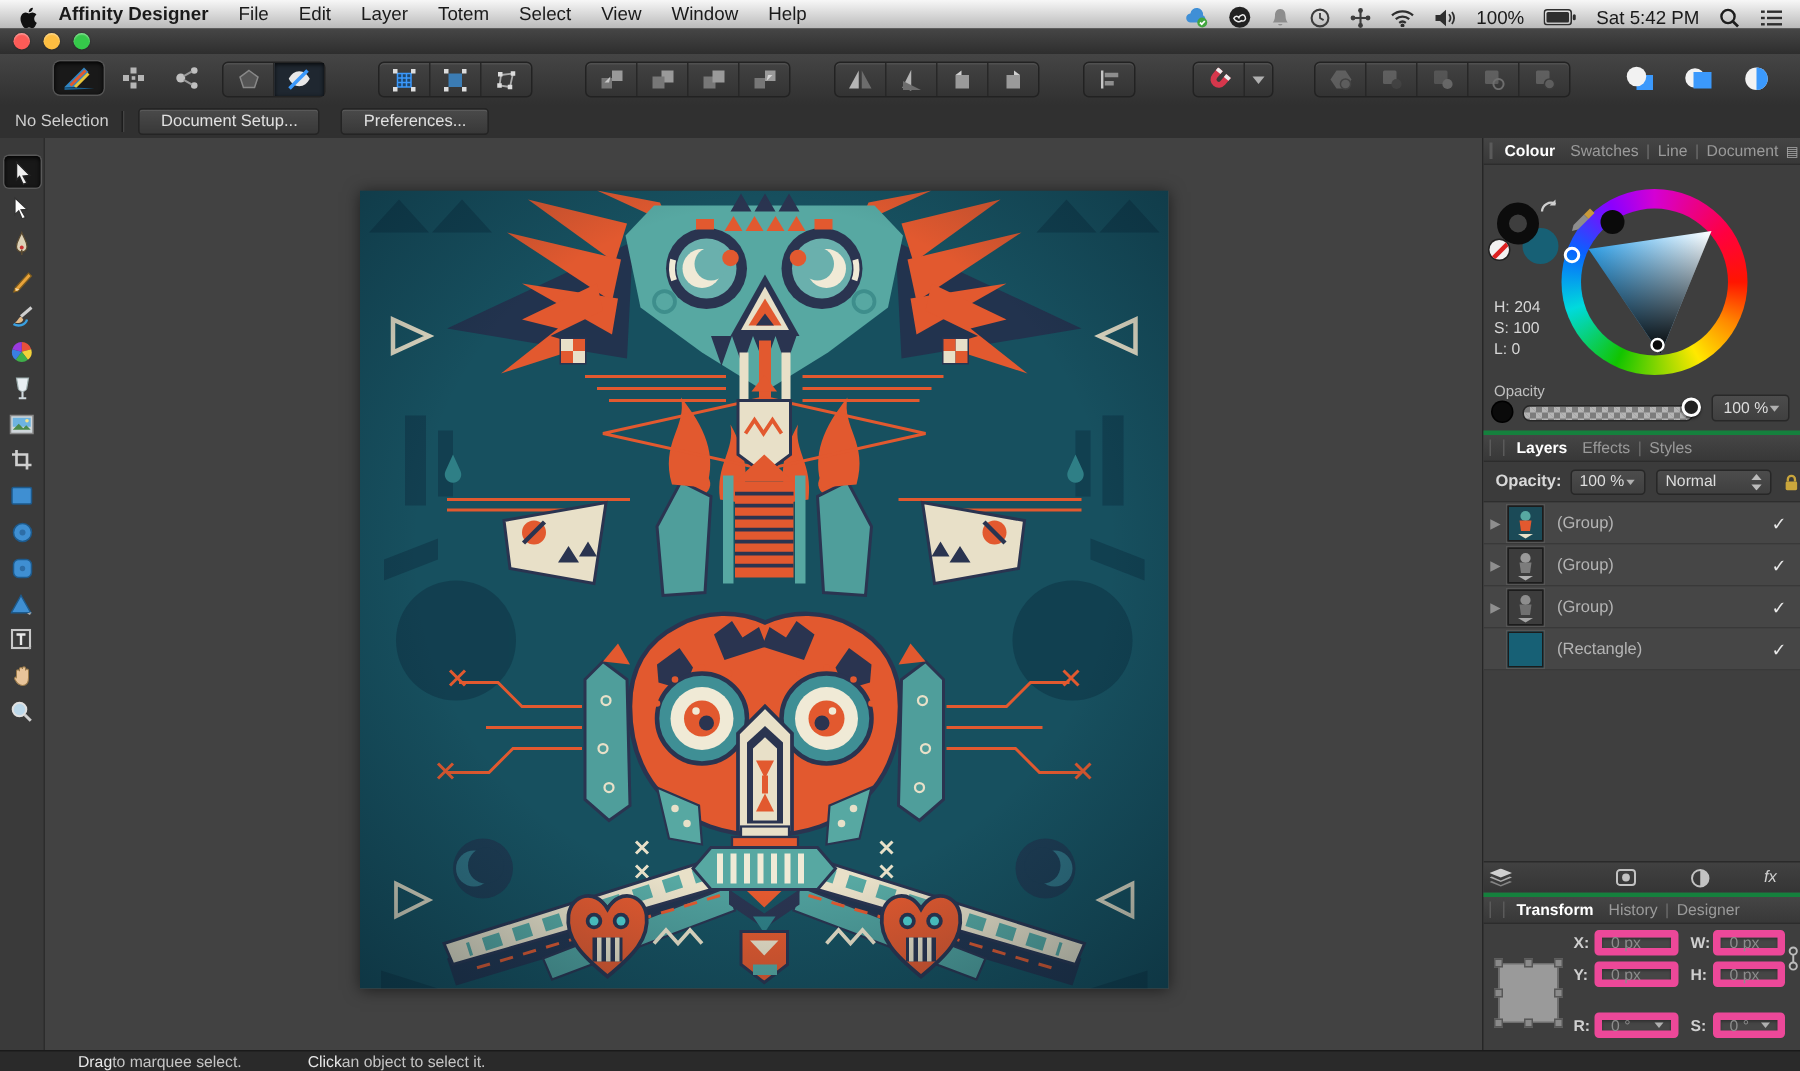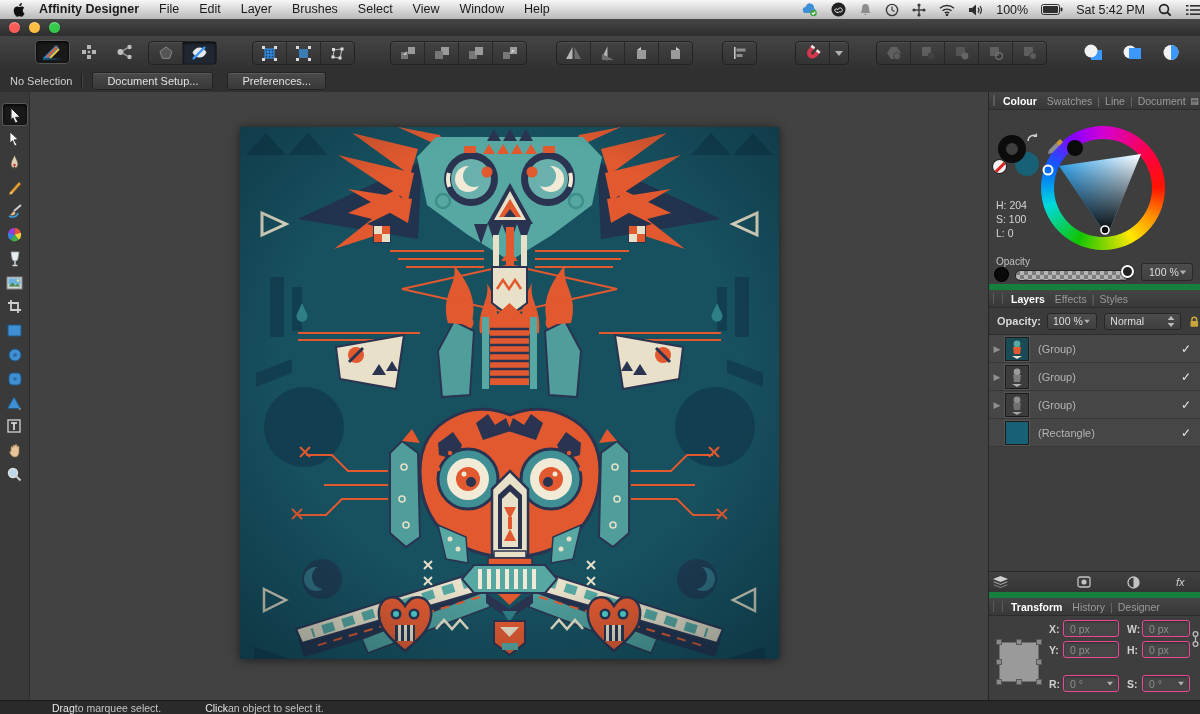--- a/index.html
+++ b/index.html
@@ -1,25 +1,25 @@
 <!DOCTYPE html>
 <html><head>
 <meta charset="utf-8">
 <style>
   html,body{margin:0;padding:0;width:1200px;height:714px;overflow:hidden;background:#333;
     font-family:"Liberation Sans",sans-serif;-webkit-font-smoothing:antialiased;}
   .abs{position:absolute;}
   
   .menubar{position:absolute;left:0;top:0;width:1200px;height:19px;
     background:linear-gradient(#f7f7f7,#d2d2d2 60%,#b9b9b9);border-bottom:1px solid #6e6e6e;
-    display:flex;align-items:center;font-size:12.5px;color:#1a1a1a;}
+    display:flex;align-items:flex-end;font-size:12.5px;color:#1a1a1a;}
   .menubar .apple{margin:0 10px 0 12px;display:flex;align-items:center;}
   .menubar .mitem{padding:0 10px;line-height:19px;}
   .menubar .mitem.app{font-weight:bold;padding-left:4px;}
-  .mb-right{margin-left:auto;display:flex;align-items:center;gap:13px;padding-right:0;}
+  .mb-right{margin-left:auto;display:flex;align-items:center;gap:13px;padding-right:12px;}
   .mb-right .sicon{display:flex;align-items:center;}
   .mb-right .txt{font-size:12.5px;color:#1a1a1a;}
   
   .titlebar{position:absolute;left:0;top:19px;width:1200px;height:17px;
     background:linear-gradient(#464646,#2e2e2e);border-bottom:1px solid #1c1c1c;}
   .tl{position:absolute;top:3px;width:11px;height:11px;border-radius:50%;box-shadow:inset 0 1px 1px rgba(255,255,255,.4),0 0 1px rgba(0,0,0,.6);}
   .tl.r{left:9px;background:#fc5b57;} .tl.y{left:29px;background:#fdbe41;} .tl.g{left:49px;background:#35c94a;}
   .title-text{position:absolute;left:0;right:0;top:2px;text-align:center;font-size:11.5px;color:#b9b9b9;}
   
   .toolbar{position:absolute;left:0;top:36px;width:1200px;height:34px;
@@ -44,21 +44,21 @@
   
   .main{position:absolute;left:0;top:92px;width:1200px;height:608px;background:#434343;}
   .toolstrip{position:absolute;left:0;top:0;width:30px;height:608px;background:#3a3a3a;border-right:1px solid #2c2c2c;
     display:flex;flex-direction:column;align-items:center;padding-top:12px;gap:3px;box-sizing:border-box;}
   .tool{width:24px;height:21px;display:flex;align-items:center;justify-content:center;border-radius:3px;}
   .tool.sel{background:#181818;box-shadow:inset 0 1px 3px #000,0 0 0 1px #595959;}
   .canvaswrap{position:absolute;left:30px;top:0;width:958px;height:608px;background:#424242;}
   .artwork{position:absolute;left:210px;top:35px;width:539px;height:532px;box-shadow:0 1px 10px rgba(0,0,0,.55);display:block;}
   
   .rightcol{position:absolute;right:0;top:0;width:212px;height:608px;background:#3e3e3e;border-left:1px solid #262626;box-sizing:border-box;}
-  .panel{position:relative;overflow:hidden;border-bottom:6px solid #15803d;box-sizing:border-box;}
+  .panel{position:relative;overflow:hidden;border-bottom:3px solid #15803d;box-sizing:border-box;}
   .phead{height:17px;background:linear-gradient(#454545,#383838);border-bottom:1px solid #2c2c2c;
     display:flex;align-items:center;font-size:10.5px;color:#9a9a9a;}
   .grip{width:8px;height:11px;margin:0 3px 0 4px;border-left:1px solid #5a5a5a;border-right:1px solid #5a5a5a;}
   .tab{padding:0 5px;white-space:nowrap;}
   .tab.active{color:#fff;font-weight:bold;}
   .tabsep{color:#6e6e6e;}
   .pmenu{margin-left:auto;margin-right:5px;color:#aaa;font-size:9px;letter-spacing:1px;}
   
   .wheel{position:absolute;left:52px;top:16px;width:124px;height:124px;border-radius:50%;
     background:conic-gradient(from 0deg,#d400d4,#ff0040 55deg,#ff1500 90deg,#ff8800 118deg,#ffe800 150deg,#12c400 205deg,#00dadc 252deg,#0862ff 292deg,#8a00ff 330deg,#d400d4 360deg);}
@@ -91,21 +91,21 @@
   .lname{font-size:11px;color:#b4b4b4;flex:1;}
   .lcheck{color:#e8e8e8;font-size:12px;margin-right:9px;}
   .lbottom{position:absolute;left:0;bottom:0;width:100%;height:20px;background:linear-gradient(#414141,#353535);
     border-top:1px solid #2a2a2a;display:flex;align-items:center;color:#c2c2c2;gap:36px;}
   .lbottom .ic{display:flex;align-items:center;justify-content:center;width:22px;height:18px;}
   .fxtxt{font-style:italic;font-size:11px;color:#d0d0d0;}
   
   .anchor{position:absolute;left:10px;top:26px;width:40px;height:40px;background:#9a9a9a;border-radius:3px;box-shadow:inset 0 0 0 1px #6e6e6e;}
   .anchor i{position:absolute;width:6px;height:6px;background:#8b8b8b;border:1px solid #585858;box-sizing:border-box;}
   .tf-lab{position:absolute;font-size:10.5px;font-weight:bold;color:#cfcfcf;}
-  .tf-in{position:absolute;height:17px;background:#464646;border:1px solid #ec4899;border-radius:3px;
+  .tf-in{position:absolute;height:17px;background:#464646;border:5px solid #ec4899;border-radius:3px;
     font-size:10.5px;color:#8d8d8d;display:flex;align-items:center;padding-left:6px;box-sizing:border-box;box-shadow:inset 0 1px 2px rgba(0,0,0,.35);}
   .tf-in .dd-arrow{margin-left:auto;margin-right:4px;transform:scale(.75);}
   
   .statusbar{position:absolute;left:0;top:700px;width:1200px;height:14px;background:#2a2a2a;border-top:1px solid #1a1a1a;
     display:flex;align-items:center;font-size:10.5px;color:#c4c4c4;}
   .statusbar .b{font-weight:normal;color:#e8e8e8;padding-left:44px;}
   .statusbar span:first-child{margin-left:8px;}
   svg{display:block;}
 </style>
 </head>
@@ -114,21 +114,21 @@
 <div class="menubar">
   <span class="apple">
     <svg width="13" height="14" viewBox="0 0 13 14">
         <path fill="#111" d="M10.8 7.4c0-1.7 1.4-2.5 1.5-2.6-.8-1.2-2-1.3-2.5-1.4-1-.1-2 .6-2.5.6-.5 0-1.3-.6-2.2-.6C4 3.5 2.9 4.1 2.3 5.2 1 7.3 2 10.4 3.1 12.1c.6.8 1.2 1.8 2.1 1.7.8 0 1.2-.5 2.2-.5s1.3.5 2.2.5 1.5-.8 2-1.7c.6-.9.9-1.8.9-1.9-.1 0-1.7-.7-1.7-2.8zM9.2 2.2c.5-.6.8-1.4.7-2.2-.7 0-1.5.5-2 1-.4.5-.8 1.3-.7 2.1.8.1 1.5-.4 2-.9z"></path>
       </svg>
   </span>
   <span class="mitem app">Affinity Designer</span>
   <span class="mitem">File</span>
   <span class="mitem">Edit</span>
   <span class="mitem">Layer</span>
-  <span class="mitem">Brushes</span>
+  <span class="mitem">Totem</span>
   <span class="mitem">Select</span>
   <span class="mitem">View</span>
   <span class="mitem">Window</span>
   <span class="mitem">Help</span>
   <span class="mb-right">
     <span class="sicon">
       <svg width="16" height="14" viewBox="0 0 16 14">
           <path fill="#3f8fd6" d="M4 10a3 3 0 0 1-.4-6A4.2 4.2 0 0 1 12 5.2 2.6 2.6 0 0 1 12 10z"></path>
           <circle cx="11.5" cy="10" r="3.3" fill="#42a53f"></circle>
           <path d="M10 10l1.2 1.2 2-2.2" stroke="#fff" stroke-width="1.2" fill="none"></path>

